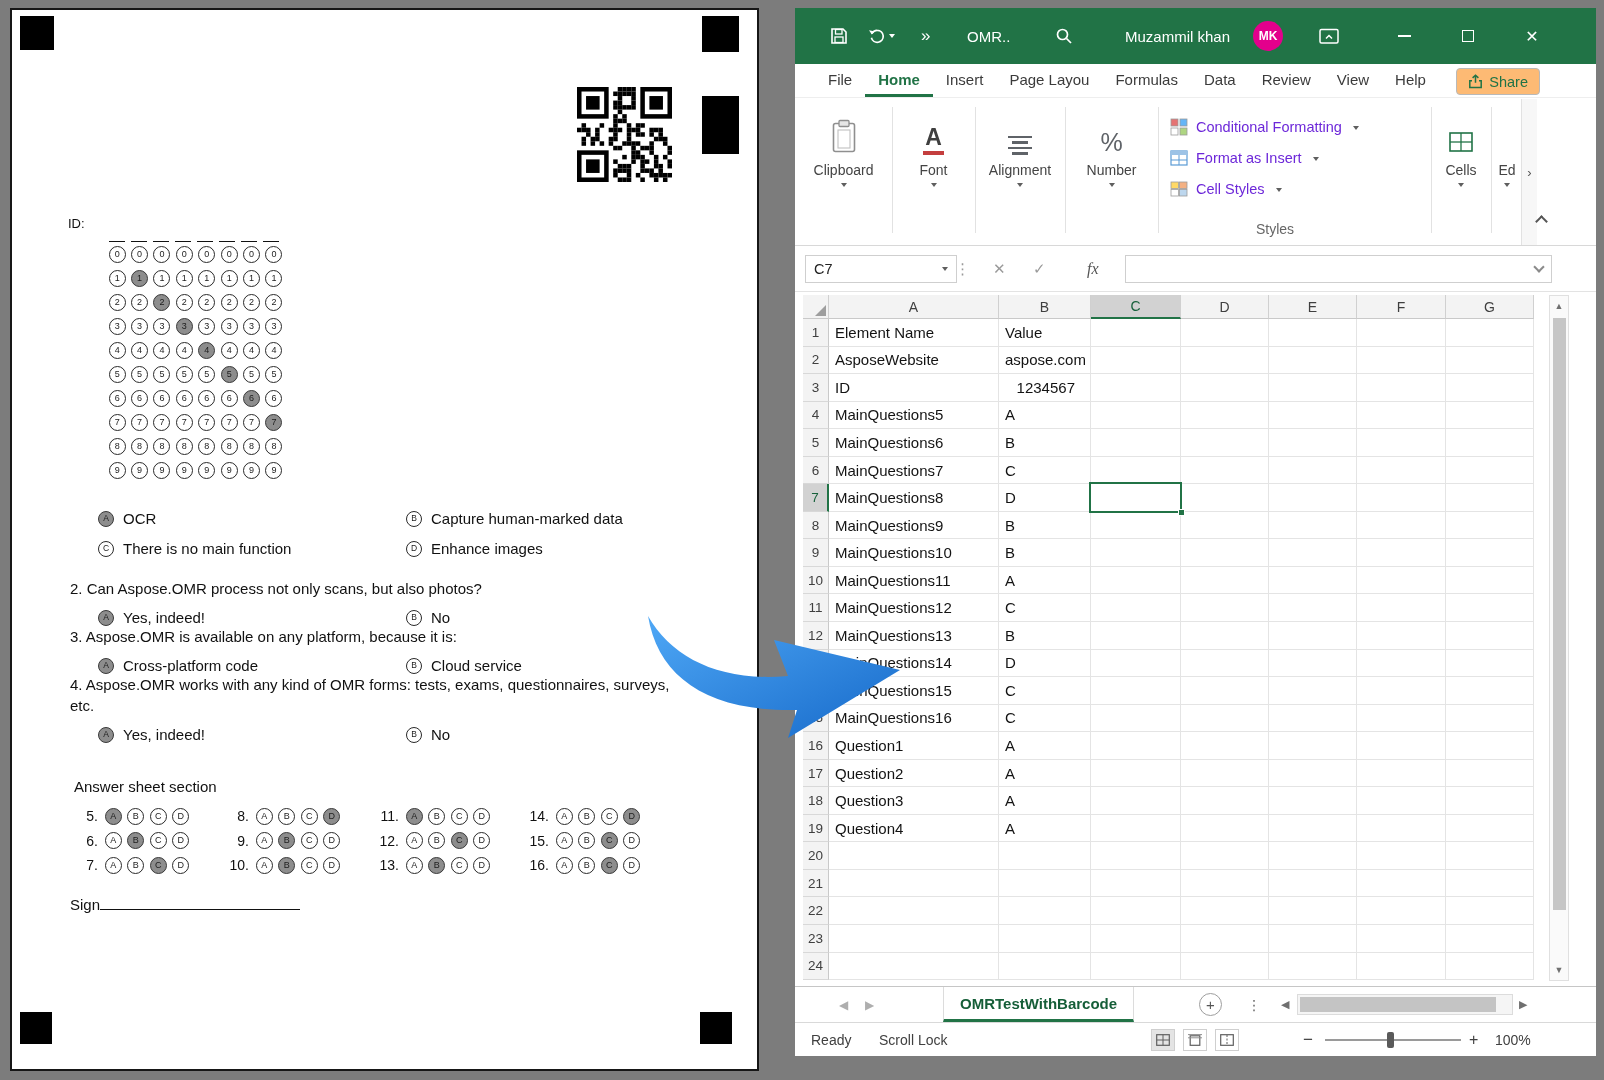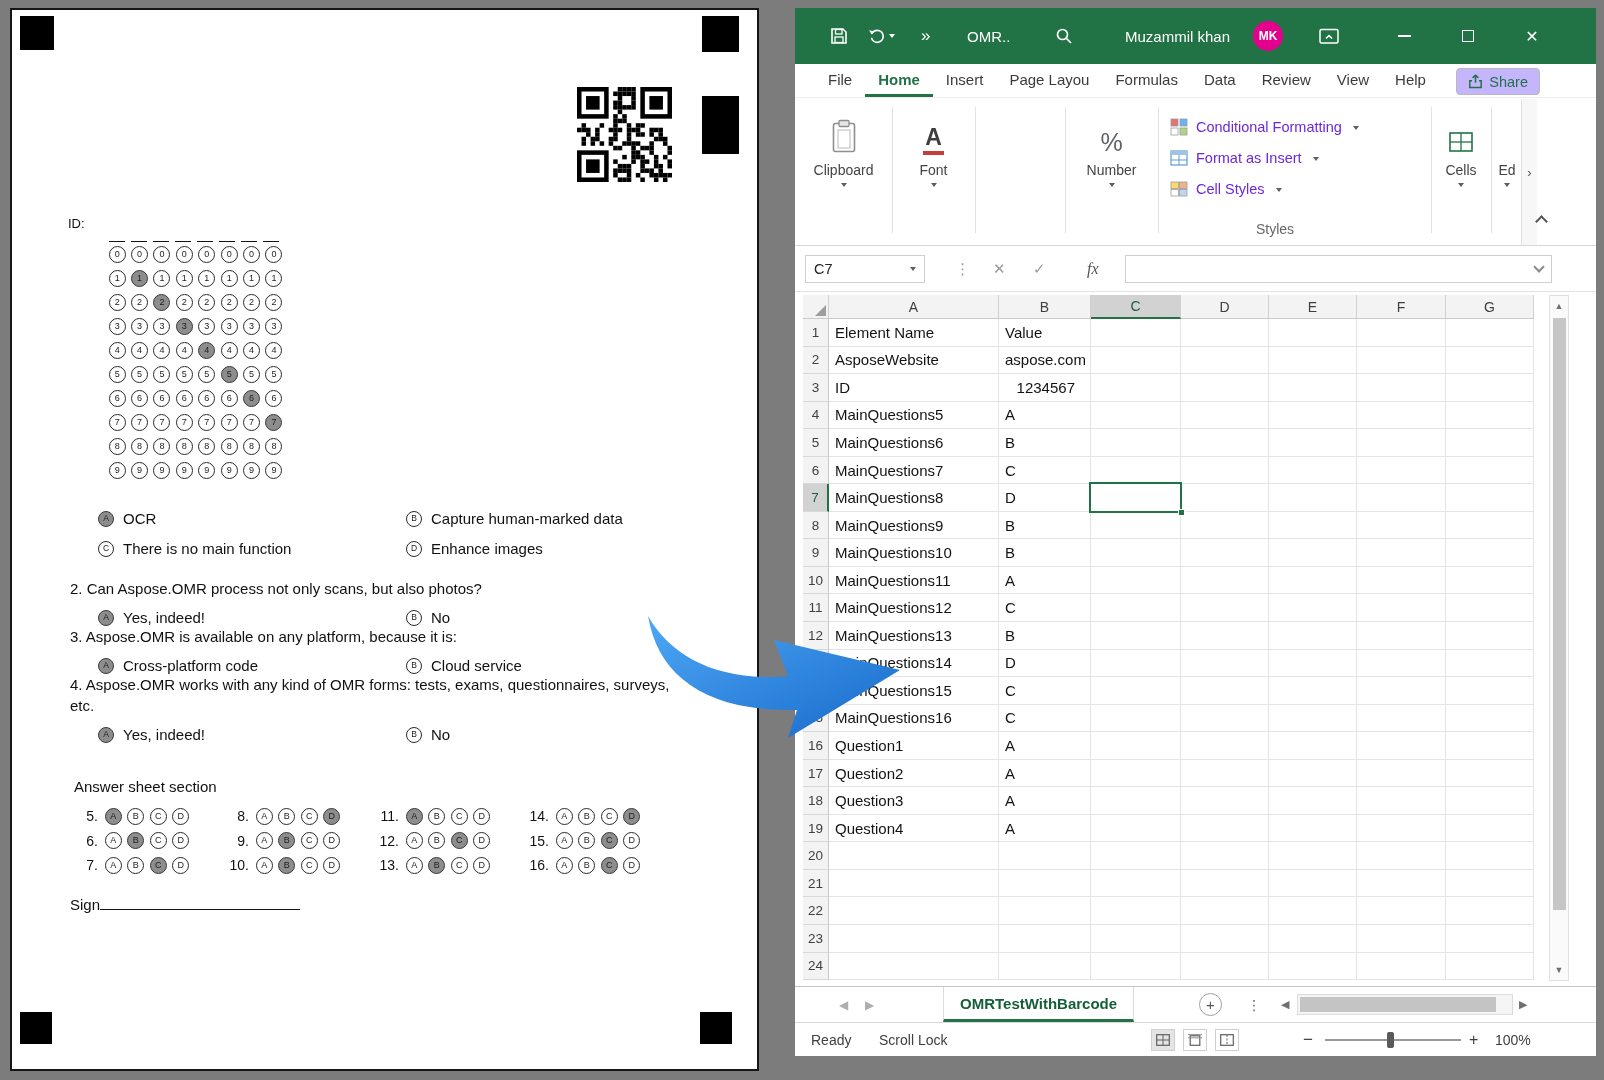--- a/index.html
+++ b/index.html
@@ -45,42 +45,42 @@
   .avatar { width:30px; height:30px; border-radius:50%; background:#E3008C; color:#fff; font-size:12px; font-weight:bold; display:flex; align-items:center; justify-content:center; }
   .winbtn { width:46px; justify-content:center; cursor:default; }
   .max-glyph { width:12px; height:12px; border:1.5px solid #fff; }
   .min-glyph { width:13px; height:2px; background:#fff; }
   .close-glyph { font-size:16px; color:#fff; }
   .dd-w { width:0; height:0; border-left:3.5px solid transparent; border-right:3.5px solid transparent; border-top:4px solid #fff; display:inline-block; }
 
   .ribbon-tabs { position:absolute; top:56px; left:0; width:100%; height:34px; background:#fff; display:flex; padding-left:20px; border-bottom:1px solid #eee; }
   .rtab { padding:0 13px; line-height:32px; font-size:15px; color:#3b3b3b; white-space:nowrap; }
   .rtab.active { color:#217346; font-weight:700; box-shadow:inset 0 -3px 0 #217346; }
-  .share-btn { position:absolute; right:56px; top:4px; height:27px; border:1px solid #b9b9b9; border-radius:4px; display:flex; align-items:center; gap:6px; padding:0 11px; color:#217346; font-size:14.5px; background:#c4b5fd; }
+  .share-btn { position:absolute; right:56px; top:4px; height:27px; border:1px solid #b9b9b9; border-radius:4px; display:flex; align-items:center; gap:6px; padding:0 11px; color:#217346; font-size:14.5px; background:#fdba74; }
 
   .ribbon { position:absolute; top:91px; left:0; width:100%; height:147px; background:#fff; border-bottom:1px solid #d8d8d8; }
   .rgroup { position:absolute; top:10px; display:flex; flex-direction:column; align-items:center; }
   .big-icon { height:46px; display:flex; align-items:flex-end; justify-content:center; }
   .rg-label { font-size:14px; color:#444; margin-top:7px; white-space:nowrap; }
   .dd { width:0; height:0; border-left:3.5px solid transparent; border-right:3.5px solid transparent; border-top:4px solid #5f5f5f; display:inline-block; margin-top:5px; }
   .rsep { position:absolute; top:8px; height:126px; width:1px; background:#e2e2e2; }
   .styles-rows { position:absolute; left:375px; top:12px; }
   .style-row { display:flex; align-items:center; gap:8px; height:31px; font-size:14.5px; color:#6d28d9; white-space:nowrap; }
   .style-row .dd { margin:2px 0 0 3px; }
   .styles-caption { position:absolute; left:340px; top:122px; width:280px; text-align:center; font-size:14px; color:#666; }
   .ribbon-more { position:absolute; left:726px; top:0; width:16px; height:146px; background:#f7f7f7; border-left:1px solid #e2e2e2; display:flex; align-items:center; justify-content:center; color:#555; font-size:13px; }
   .collapse-chev { position:absolute; right:50px; top:118px; width:9px; height:9px; border-left:2px solid #555; border-top:2px solid #555; transform:rotate(45deg); }
 
   .fontA { font-size:23px; font-weight:bold; color:#3f3f3f; line-height:1; text-align:center; }
   .fontA .bar { display:block; width:21px; height:4px; background:#c43e3e; margin-top:2px; }
   .align-icon div { height:2.6px; background:#5f6368; margin:3px auto 0; }
   .pct { font-size:25px; color:#5f6368; line-height:1; }
 
   .formula-bar { position:absolute; top:238px; left:0; width:100%; height:46px; background:#fff; border-bottom:1px solid #e3e3e3; }
-  .name-box { position:absolute; left:10px; top:9px; width:120px; height:28px; border:1px solid #cfcfcf; font-size:14.5px; color:#222; display:flex; align-items:center; padding:0 8px; justify-content:space-between; }
+  .name-box { position:absolute; left:10px; top:9px; width:152px; height:28px; border:1px solid #cfcfcf; font-size:14.5px; color:#222; display:flex; align-items:center; padding:0 8px; justify-content:space-between; }
   .fb-i { position:absolute; top:9px; height:28px; display:flex; align-items:center; color:#9a9a9a; }
   .formula-input { position:absolute; left:330px; top:9px; width:427px; height:28px; border:1px solid #cfcfcf; display:flex; align-items:center; justify-content:flex-end; padding:0 8px; font-size:14px; color:#222; }
   .fb-chev { width:8px; height:8px; border-left:2px solid #8a8a8a; border-bottom:2px solid #8a8a8a; transform:rotate(-45deg); margin-top:-4px; }
 
   #sheet-grid { position:absolute; left:8px; top:287px; display:grid; }
   .ch { background:#f3f3f3; border-right:1px solid #d0d0d0; border-bottom:1px solid #c9c9c9; display:flex; align-items:center; justify-content:center; font-size:14px; color:#3f3f3f; }
   .ch.sel-col { background:#d2d2d2; border-bottom:2px solid #217346; color:#17613b; }
   .rh { background:#f3f3f3; border-right:1px solid #c9c9c9; border-bottom:1px solid #d8d8d8; display:flex; align-items:center; justify-content:center; font-size:13.5px; color:#3f3f3f; }
   .rh.sel-row { background:#d2d2d2; border-right:2px solid #217346; color:#17613b; }
   .dc { background:#fff; border-right:1px solid #e4e4e4; border-bottom:1px solid #e4e4e4; display:flex; align-items:center; padding-left:6px; font-size:15px; color:#131313; overflow:hidden; white-space:nowrap; }
@@ -839,20 +839,32 @@
 
       <div class="rgroup" style="left:97px;width:83px;">
         <div class="big-icon">
             <span class="fontA">A<span class="bar"></span></span>
           </div>
         <span class="rg-label">Font</span>
         <span class="dd"></span>
       </div>
       <div class="rsep" style="left:180px;"></div>
 
+      <div class="rgroup" style="left:180px;width:90px;">
+        <div class="big-icon">
+            <span class="align-icon">
+              <div style="width:24px;"></div>
+              <div style="width:16px;"></div>
+              <div style="width:24px;"></div>
+              <div style="width:16px;"></div>
+            </span>
+          </div>
+        <span class="rg-label">Alignment</span>
+        <span class="dd"></span>
+      </div>
       <div class="rsep" style="left:270px;"></div>
 
       <div class="rgroup" style="left:270px;width:93px;">
         <div class="big-icon">
             <span class="pct">%</span>
           </div>
         <span class="rg-label">Number</span>
         <span class="dd"></span>
       </div>
       <div class="rsep" style="left:363px;"></div>

